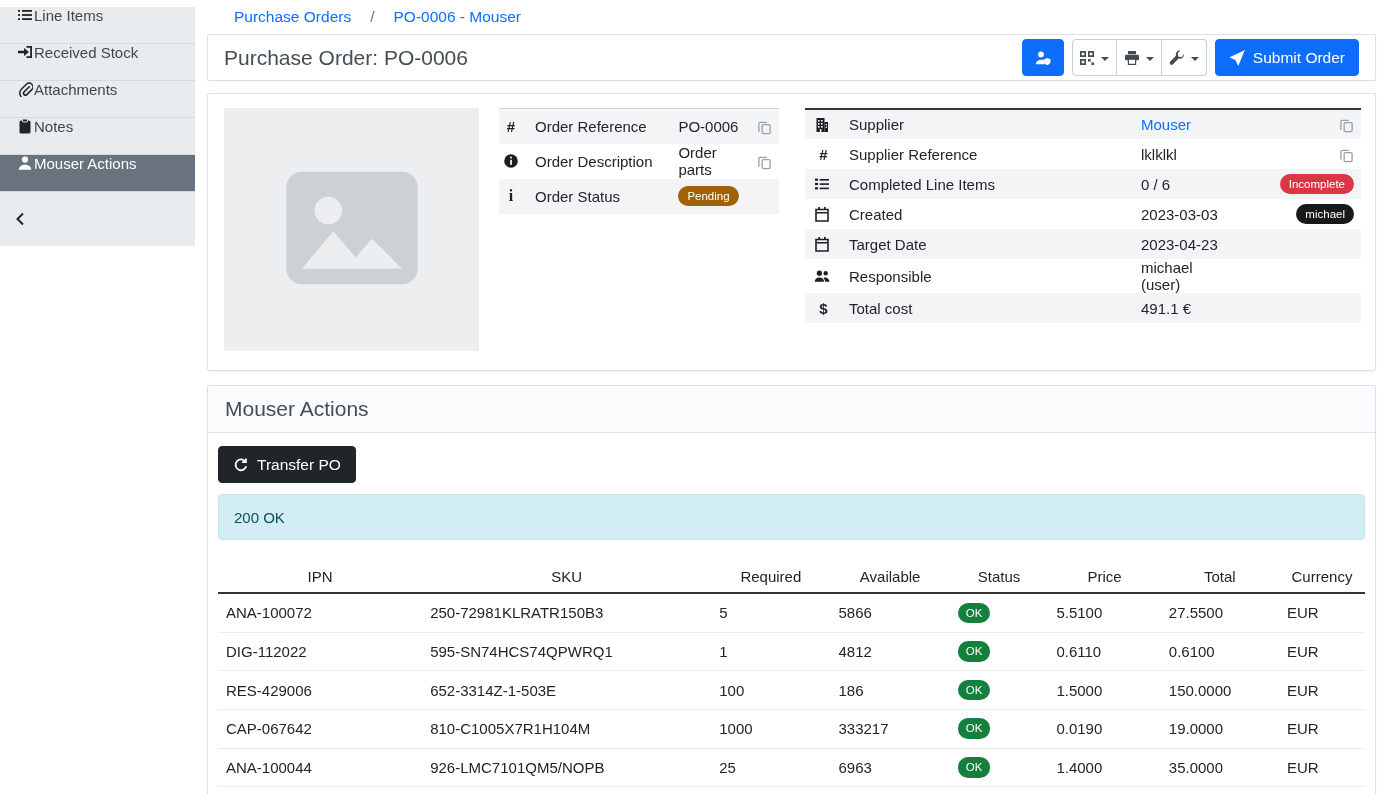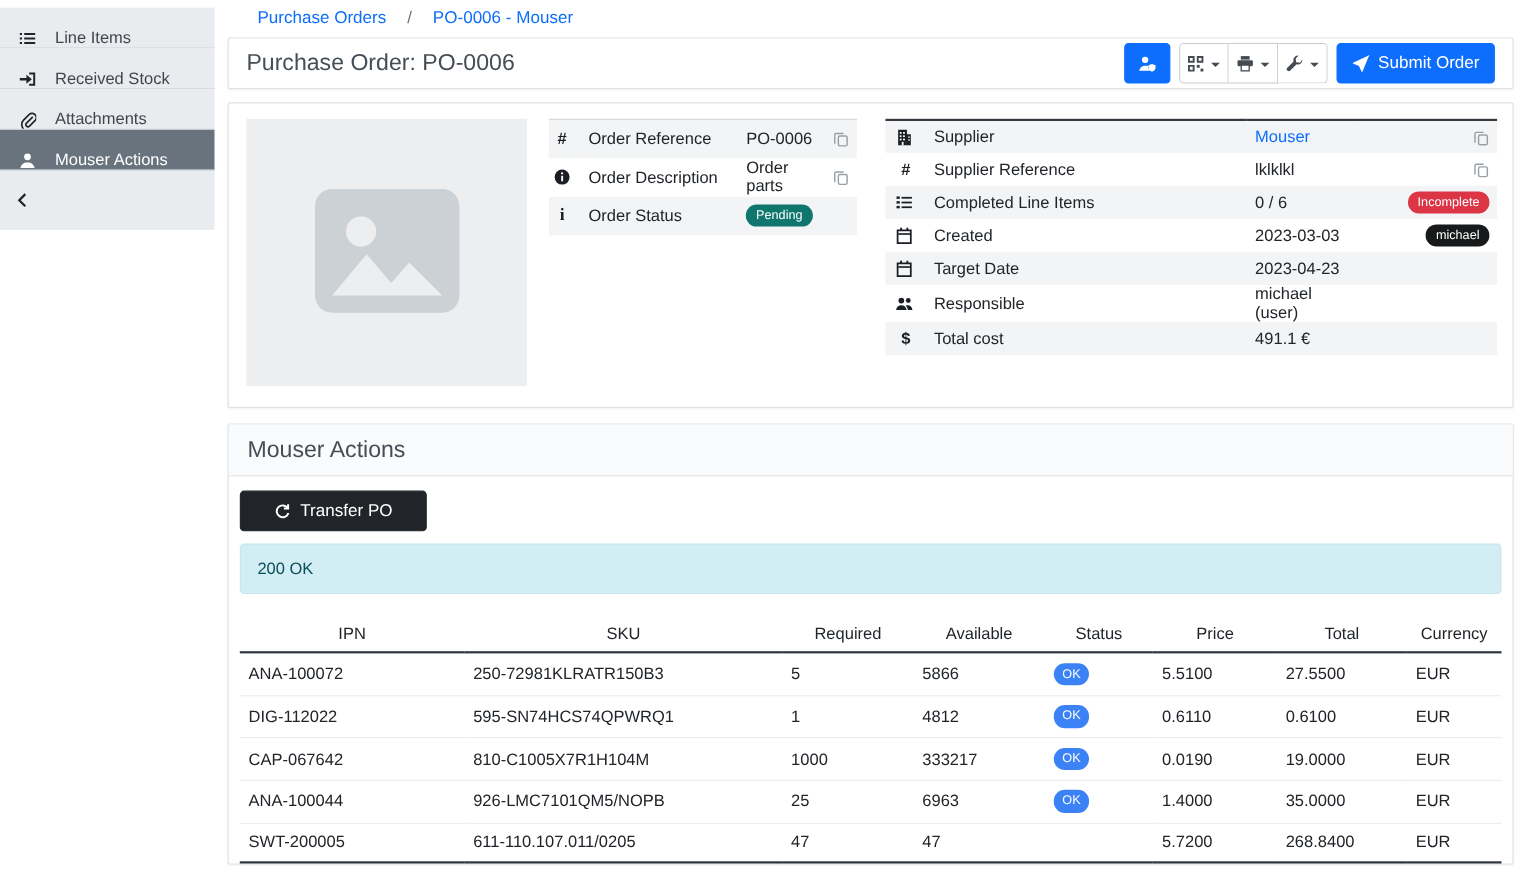--- a/index.html
+++ b/index.html
@@ -1,21 +1,21 @@
 <!DOCTYPE html>
 <html><head>
 <meta charset="utf-8">
 <style>
   *{box-sizing:border-box}
   html,body{margin:0;padding:0}
   body{width:1383px;height:794px;overflow:hidden;font-family:"Liberation Sans",sans-serif;font-size:15px;color:#212529;background:#fff;display:flex}
 
   
   .sidebar{width:195px;flex:0 0 195px;padding-top:7px}
-  .side-item{display:flex;align-items:flex-end;height:37px;padding-left:16px;gap:16px;background:#e9ecef;border-bottom:1px solid #d6dade;color:#40464d;cursor:pointer}
+  .side-item{display:flex;align-items:flex-start;height:37px;padding-left:16px;gap:0;background:#e9ecef;border-bottom:1px solid #d6dade;color:#40464d;cursor:pointer}
   .side-ic{width:18px;display:flex;justify-content:center;color:#1f2429;flex:0 0 18px}
   .side-item.active{background:#68737d;color:#fff}
   .side-item.active .side-ic{color:#fff}
   .side-collapse{height:54px;display:flex;align-items:center;padding-left:13px;background:#e9ecef;color:#1f2429;cursor:pointer}
 
   
   .main{flex:1;min-width:0;padding:0 7px 0 12px}
   .breadcrumb{height:34px;display:flex;align-items:center;gap:19px;padding-left:27px;font-size:15.5px}
   .breadcrumb a{color:#0d6efd;text-decoration:none;cursor:pointer}
   .crumb-sep{color:#6c757d}
@@ -55,31 +55,31 @@
   .kv-right td{height:30px}
   .kv-right .ic{width:36px;padding-left:9px}
   .kv-right .lbl{width:292px}
   .kv-right .extra{width:130px}
   .sym{font-weight:700;font-size:15px}
   .serif-i{font-family:"Liberation Serif",serif;font-weight:700;font-size:16px}
   .bluelink{color:#0d6efd;text-decoration:none;cursor:pointer}
   .copy-btn{color:#99a0a6;cursor:pointer;display:inline-flex;vertical-align:middle}
 
   .badge{display:inline-block;border-radius:10px;padding:3.5px 9px;font-size:11.5px;font-weight:400;color:#fff;line-height:1.1;vertical-align:middle}
-  .badge-gray{background:#0f766e}
+  .badge-gray{background:#a16207}
   .badge-red{background:#dc3545}
   .badge-black{background:#17191b}
-  .badge-green{background:#3b82f6;padding:4px 8px}
+  .badge-green{background:#15803d;padding:4px 8px}
 
   
   .actions-panel{margin-top:14px;min-height:385px}
   .panel-heading{background:#fafbfc;border-bottom:1px solid #e2e5e8;padding:0 17px;height:47px;display:flex;align-items:center}
   .panel-heading h2{font-size:21px;font-weight:500;color:#454d55;margin:0}
   .panel-body{padding:13px 10px 0 10px}
-  .btn-dark{background:#212529;border-color:#212529;color:#fff;padding:0 30px;font-size:15.5px}
+  .btn-dark{background:#212529;border-color:#212529;color:#fff;padding:0 14px;font-size:15.5px}
   .alert-info{margin-top:11px;background:#d2edf4;border:1px solid #c4e6ef;border-radius:4px;color:#0a505c;padding:0 15px;height:46px;display:flex;align-items:center}
 
   .data-table{width:100%;border-collapse:collapse;margin-top:21px;font-size:15px}
   .data-table th{font-weight:400;text-align:center;padding:7px 8px;border-bottom:2px solid #2f353a;color:#212529}
   .data-table td{padding:8.5px 8px;border-bottom:1px solid #ebedef}
   .data-table tbody tr:last-child td{border-bottom:2px solid #2f353a}
   .right{}
 
   .i16{width:16px;height:16px;display:block}
   .i14{width:15px;height:15px;display:block}
@@ -110,20 +110,29 @@
     </span>
     <span>Received Stock</span>
   </div>
   <div class="side-item">
     <span class="side-ic">
       <svg class="i16" viewBox="0 0 16 16" fill="none" stroke="currentColor" stroke-width="1.5">
           <path d="M12.8 5.2 7.1 10.9a1.9 1.9 0 0 0 2.7 2.7l5-5a3.8 3.8 0 0 0-5.4-5.4l-5 5a5.6 5.6 0 0 0 0 7.9"></path>
         </svg>
     </span>
     <span>Attachments</span>
+  </div>
+  <div class="side-item">
+    <span class="side-ic">
+      <svg class="i16" viewBox="0 0 16 16" fill="currentColor">
+          <path d="M4 2.5h8A1.5 1.5 0 0 1 13.5 4v10A1.5 1.5 0 0 1 12 15.5H4A1.5 1.5 0 0 1 2.5 14V4A1.5 1.5 0 0 1 4 2.5z"></path>
+          <rect x="5.5" y="1" width="5" height="3" rx="0.8" stroke="#e9ecef" stroke-width="1"></rect>
+        </svg>
+    </span>
+    <span>Notes</span>
   </div>
   <div class="side-item active">
     <span class="side-ic">
       <svg class="i16" viewBox="0 0 16 16" fill="currentColor">
           <circle cx="8" cy="4.6" r="3.1"></circle>
           <path d="M1.6 14.8c.4-3.3 3-5.1 6.4-5.1s6 1.8 6.4 5.1z"></path>
         </svg>
     </span>
     <span>Mouser Actions</span>
   </div>
@@ -403,20 +412,30 @@
             <td>DIG-112022</td>
             <td>595-SN74HCS74QPWRQ1</td>
             <td>1</td>
             <td>4812</td>
             <td><span class="badge badge-green">OK</span></td>
             <td class="right">0.6110</td>
             <td class="right">0.6100</td>
             <td>EUR</td>
           </tr>
           <tr>
+            <td>RES-429006</td>
+            <td>652-3314Z-1-503E</td>
+            <td>100</td>
+            <td>186</td>
+            <td><span class="badge badge-green">OK</span></td>
+            <td class="right">1.5000</td>
+            <td class="right">150.0000</td>
+            <td>EUR</td>
+          </tr>
+          <tr>
             <td>CAP-067642</td>
             <td>810-C1005X7R1H104M</td>
             <td>1000</td>
             <td>333217</td>
             <td><span class="badge badge-green">OK</span></td>
             <td class="right">0.0190</td>
             <td class="right">19.0000</td>
             <td>EUR</td>
           </tr>
           <tr>

